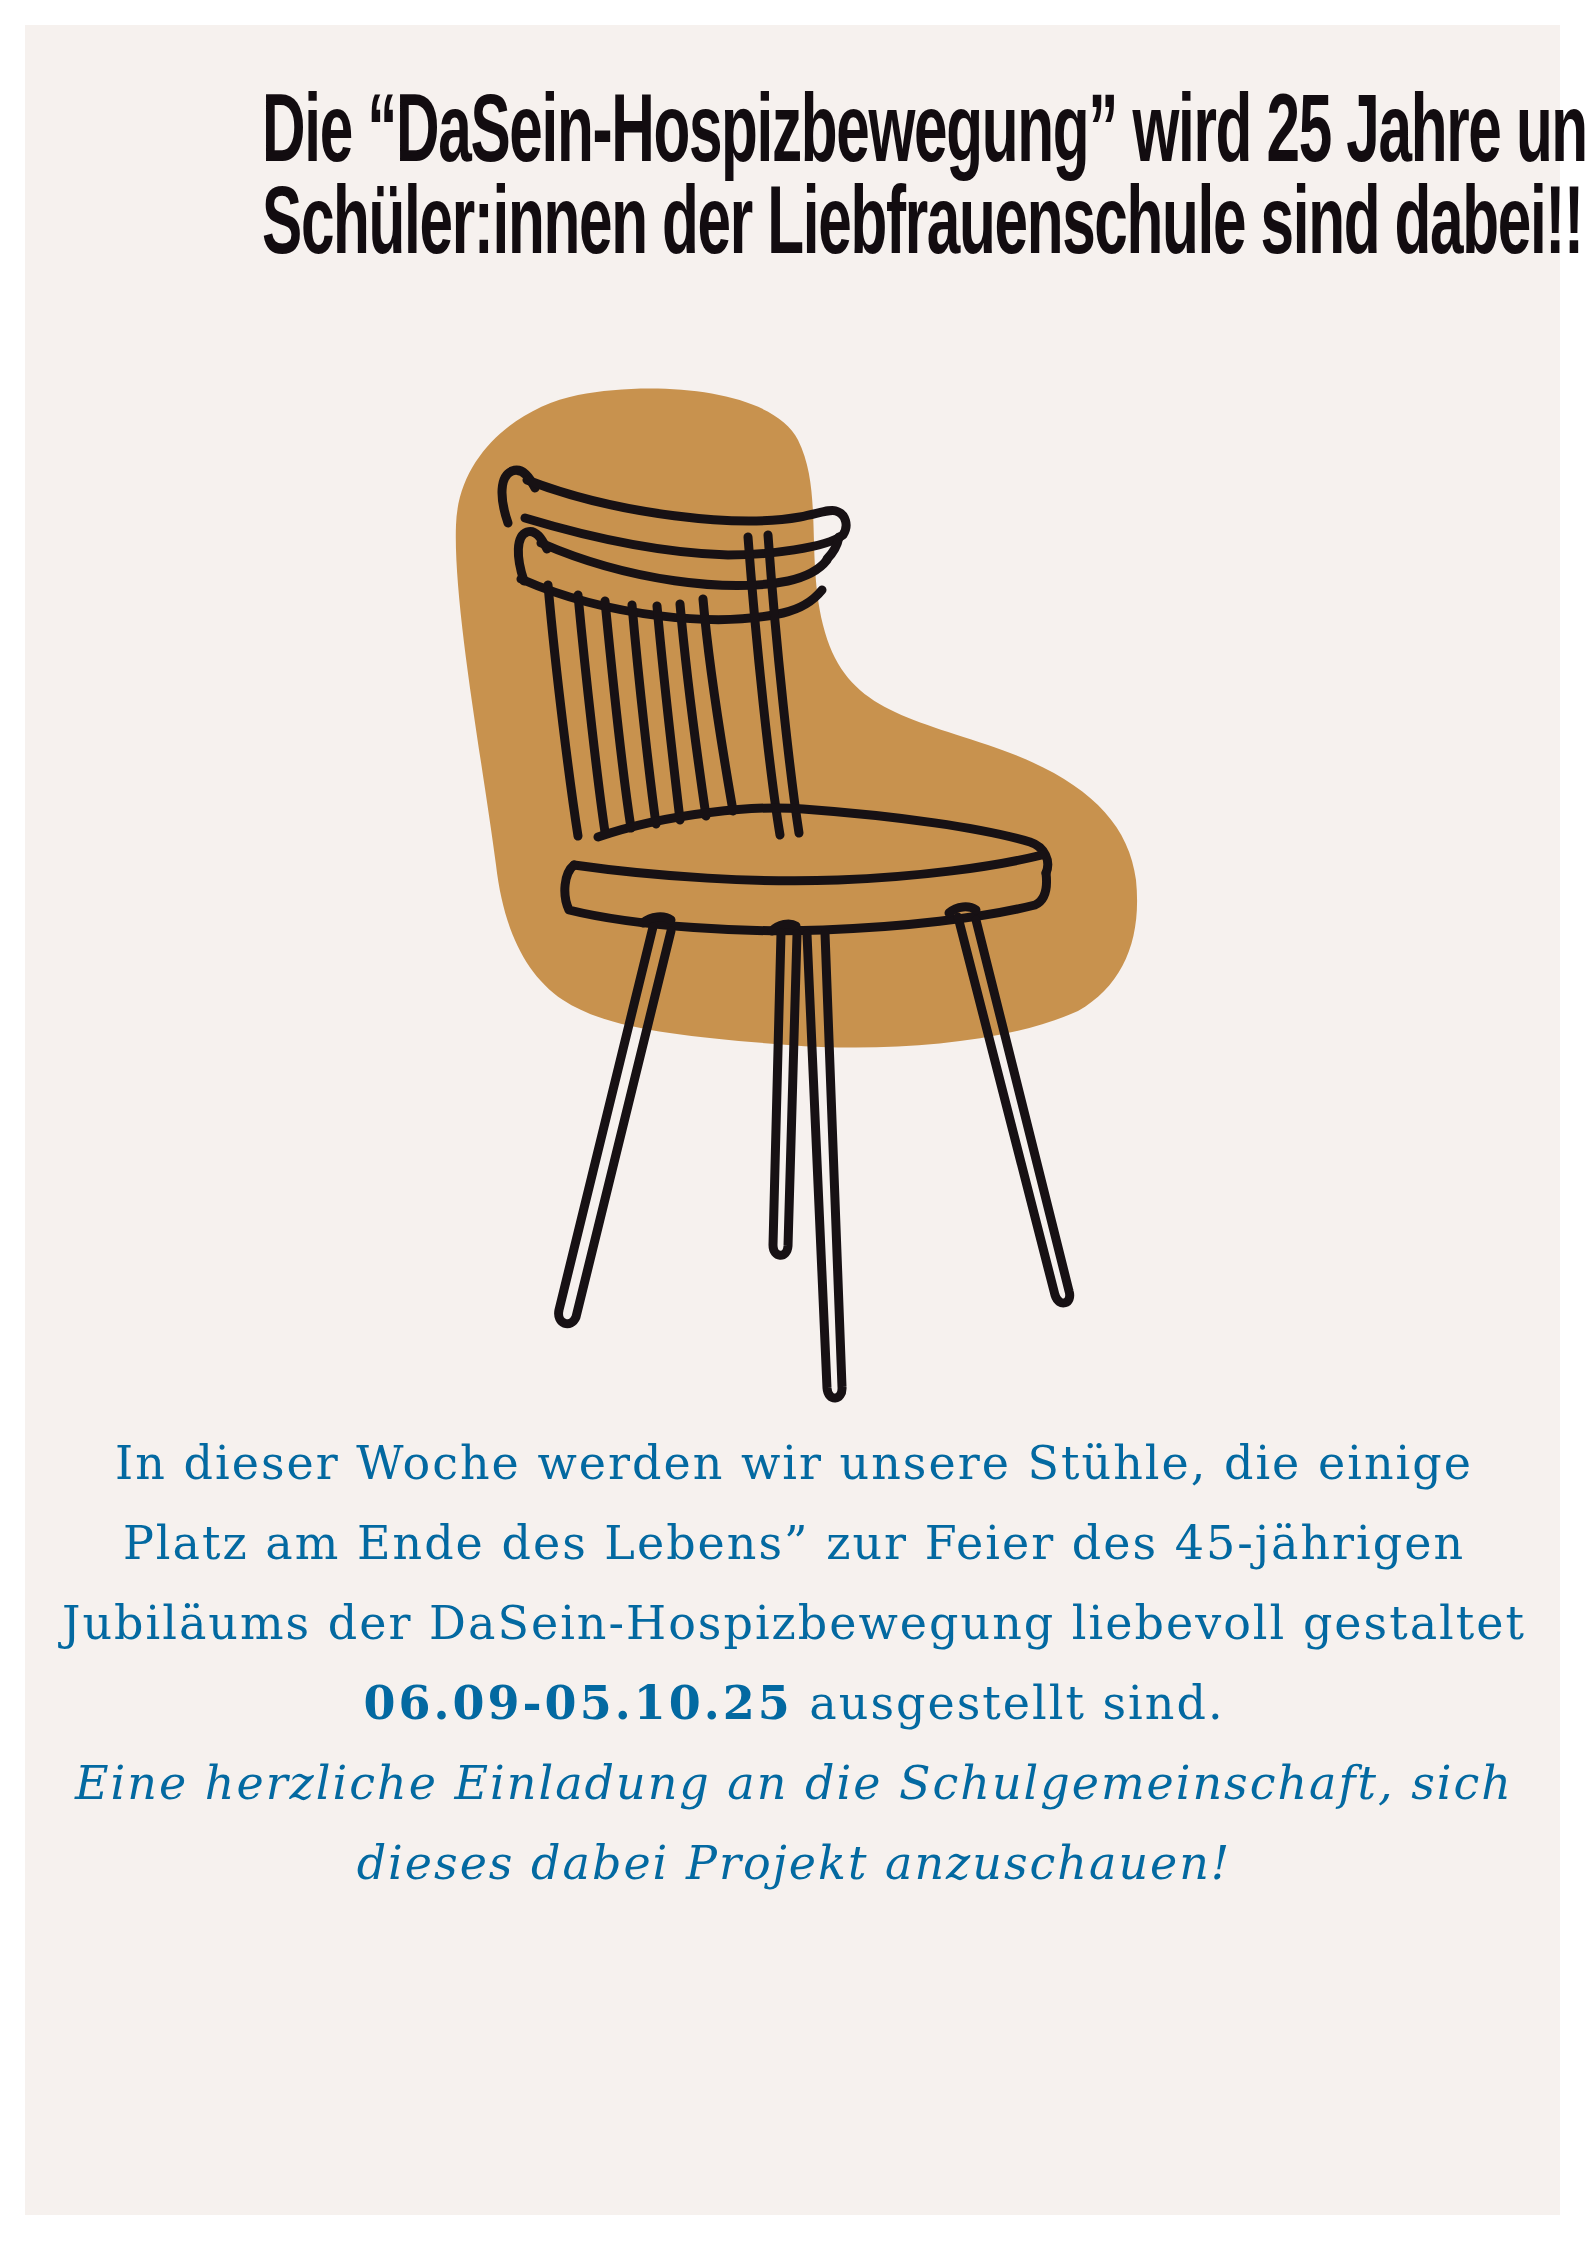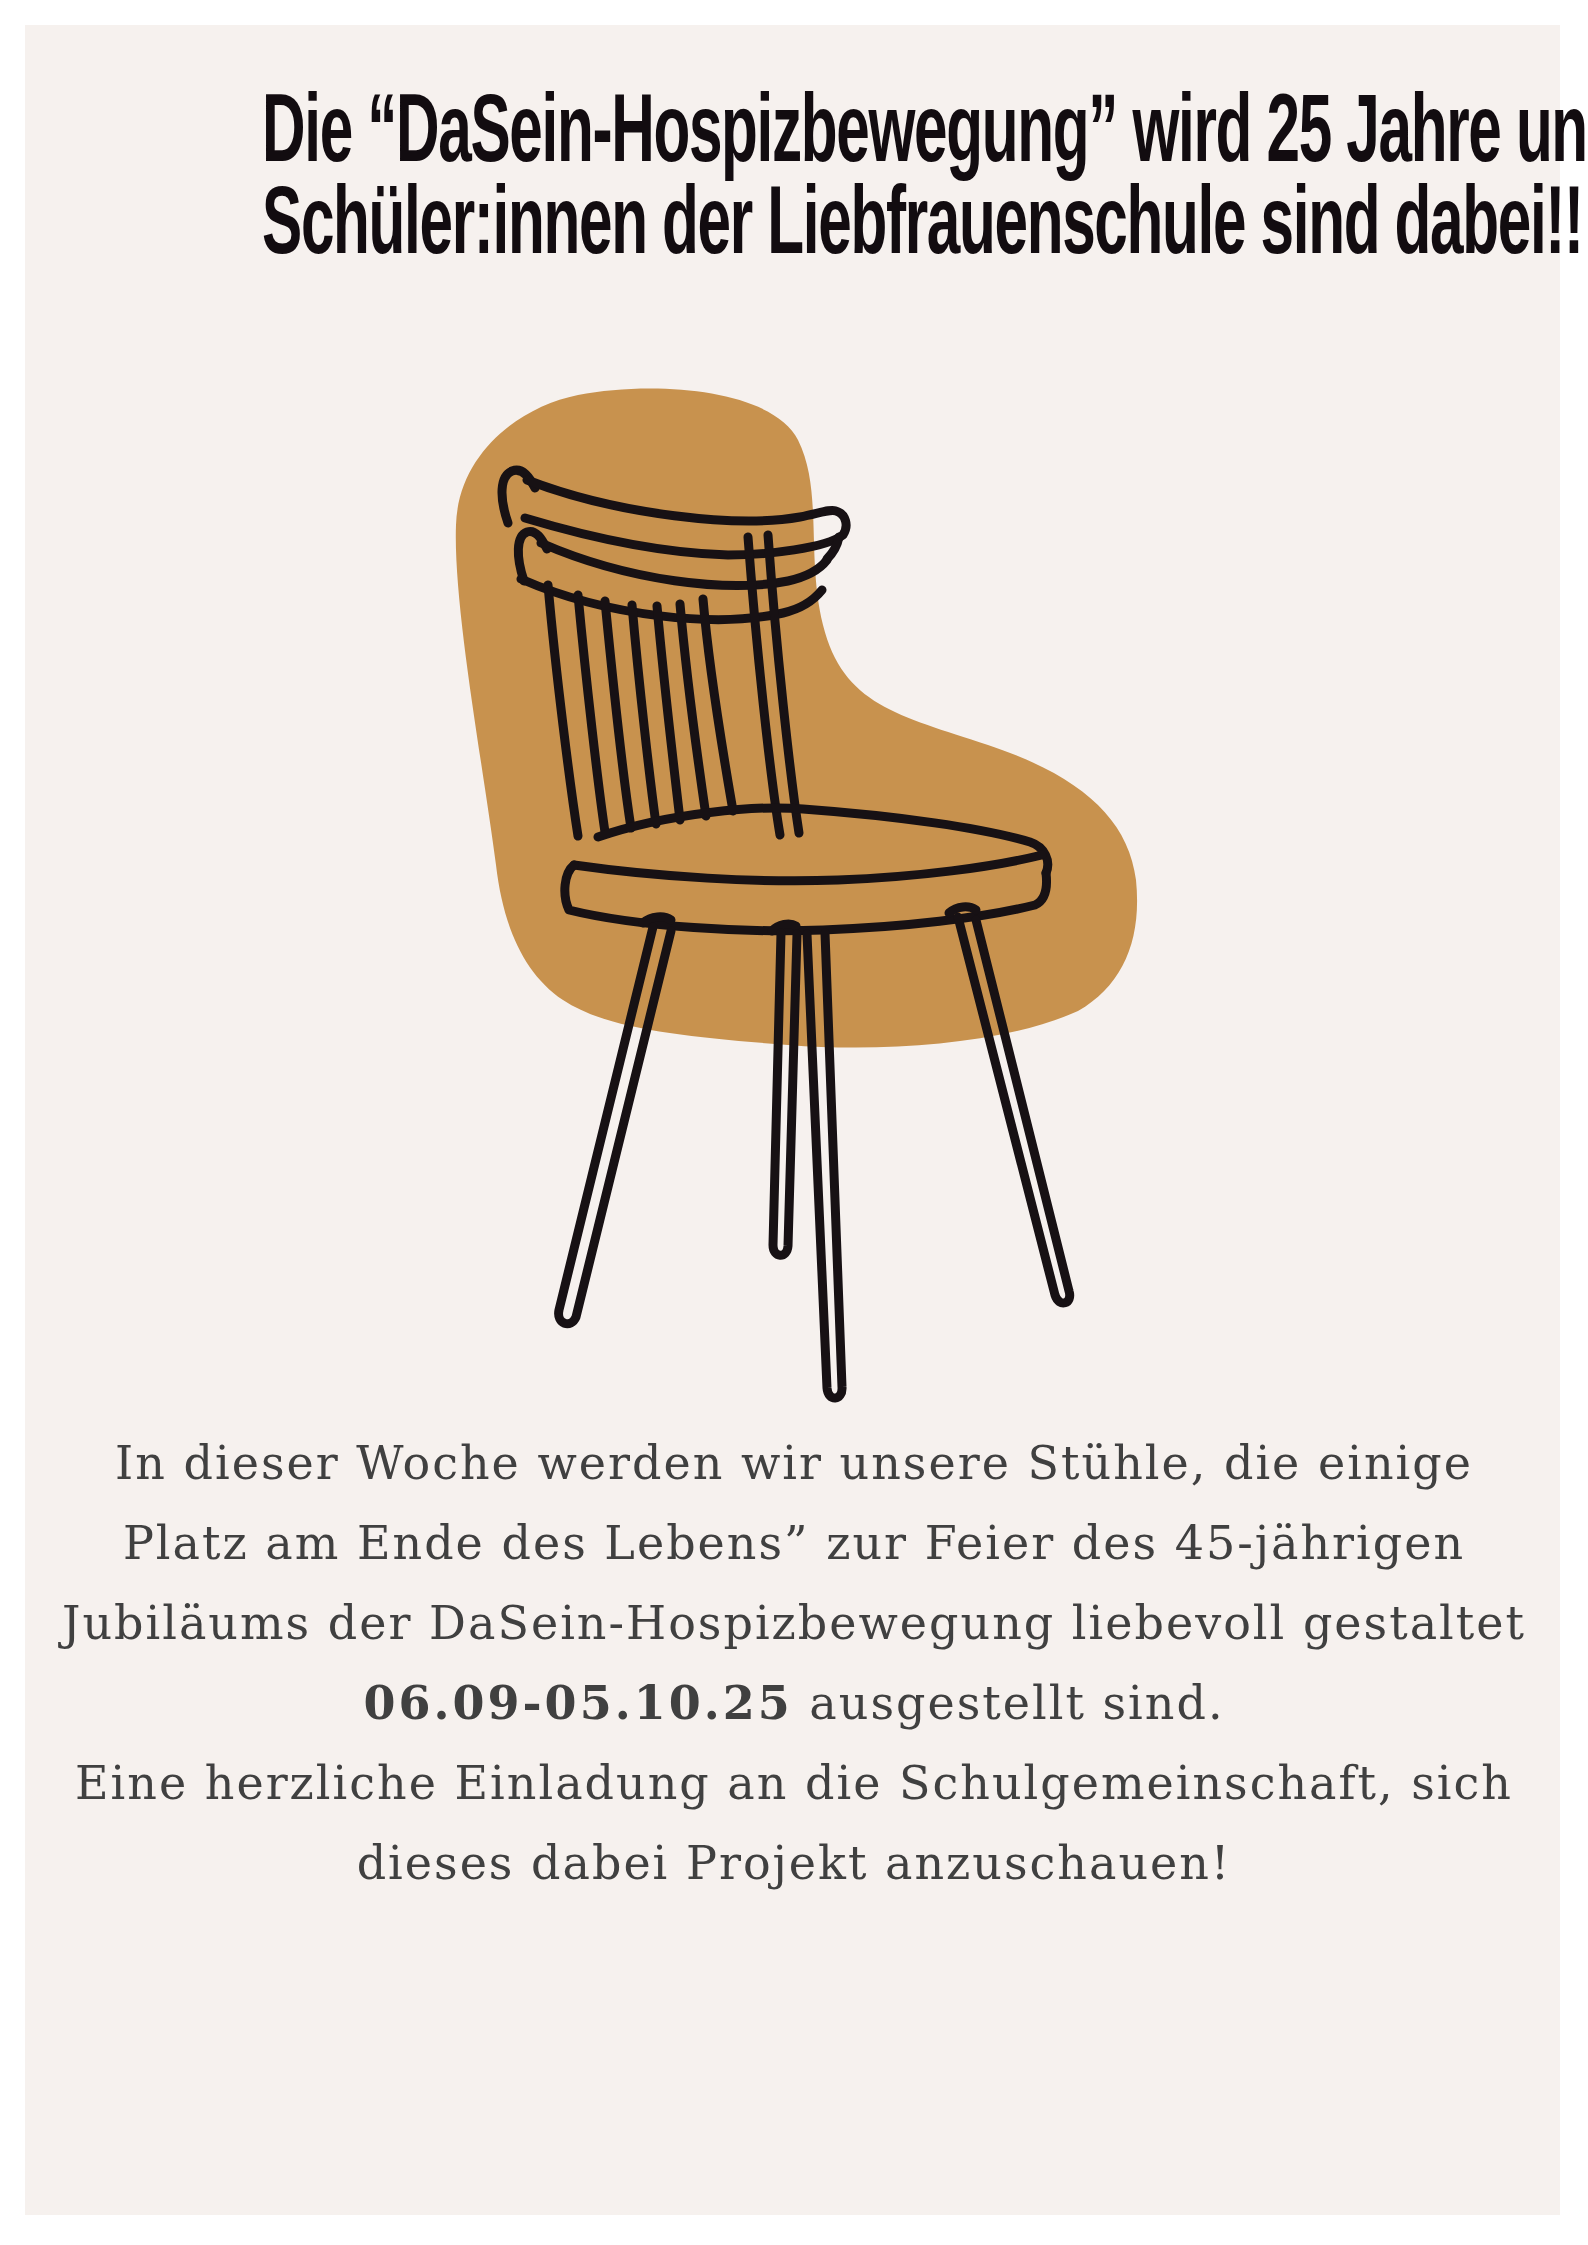--- a/index.html
+++ b/index.html
@@ -47,24 +47,24 @@
     left: 0; right: 0; top: 1423px;
     text-align: center;
   }
   .body-line {
     display: block;
     white-space: nowrap;
     font-family: "DejaVu Serif", serif;
     font-size: 46px;
     line-height: 80px;
     letter-spacing: 2px;
-    color: #404040;
+    color: #0369a1;
   }
   .body-line .date-bold { font-weight: bold; letter-spacing: 3px; }
-  .body-line.italic { }
+  .body-line.italic { font-style: italic; }
 </style>
 </head>
 <body>
 
 <div class="page">
   <div class="canvas"></div>
 
   <div class="title-block">
     <span class="title-line">Die “DaSein-Hospizbewegung” wird 25 Jahre und</span>
     <span class="title-line">Schüler:innen der Liebfrauenschule sind dabei!!!</span>

